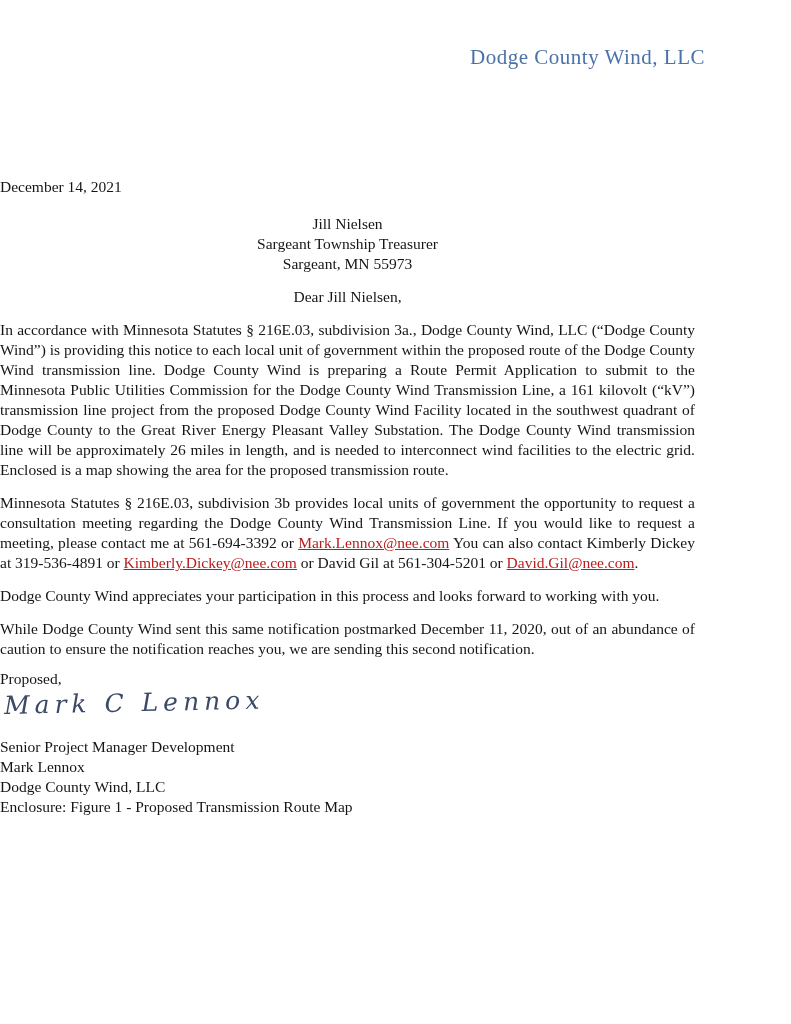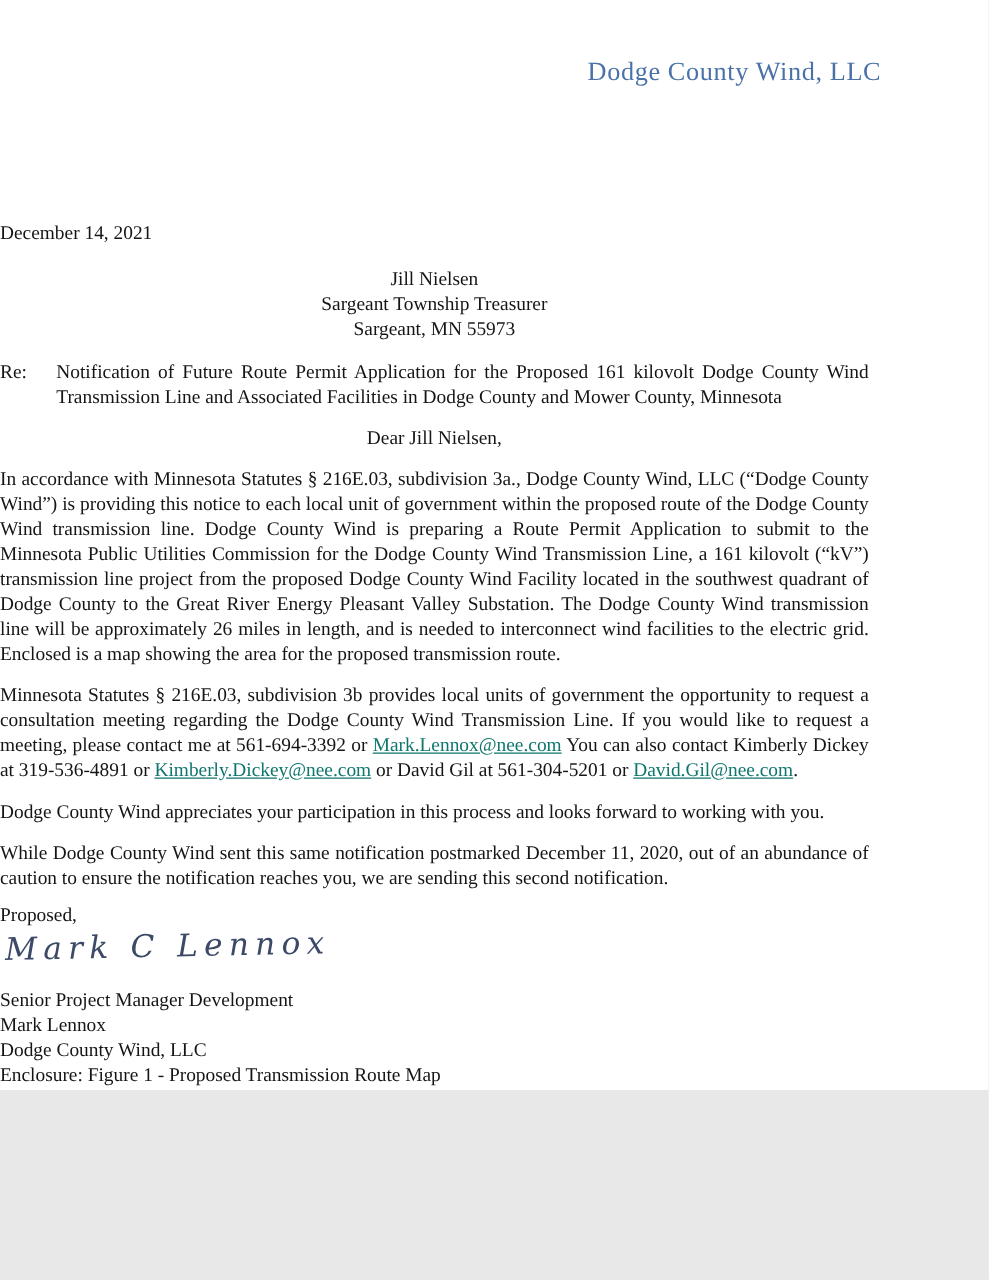--- a/index.html
+++ b/index.html
@@ -3,21 +3,21 @@
 <meta charset="utf-8">
 <style>
   html, body {
     margin: 0;
     padding: 0;
     background: #e8e8e8;
   }
   .page {
     position: relative;
     width: 791px;
-    height: 872px;
+    height: 1024px;
     margin: 0 auto;
     background: #ffffff;
     font-family: "Liberation Serif", "DejaVu Serif", serif;
     color: #151515;
     overflow: hidden;
     box-sizing: border-box;
   }
   .letterhead {
     padding-top: 44px;
     padding-right: 86px;
@@ -55,21 +55,21 @@
   }
   .salutation {
     margin-top: 13px;
     text-align: center;
   }
   .para {
     margin-top: 13px;
     text-align: justify;
   }
   .email-link {
-    color: #0f766e;
+    color: #b91c1c;
     text-decoration: underline;
     cursor: pointer;
   }
   .sincerely {
     margin-top: 10px;
   }
   .signature-script {
     margin-top: 2px;
     margin-left: 4px;
     font-family: "DejaVu Serif", serif;
@@ -99,24 +99,20 @@
   <div class="content">
 
     <div class="date-line">December 14, 2021</div>
 
     <div class="recipient">
       <span class="line">Jill Nielsen</span>
       <span class="line">Sargeant Township Treasurer</span>
       <span class="line">Sargeant, MN 55973</span>
     </div>
 
-    <div class="subject">
-      <span class="label">Re:</span>
-      <span class="text">Notification of Future Route Permit Application for the Proposed 161 kilovolt Dodge County Wind Transmission Line and Associated Facilities in Dodge County and Mower County, Minnesota</span>
-    </div>
 
     <div class="salutation">Dear Jill Nielsen,</div>
 
     <div class="para">In accordance with Minnesota Statutes § 216E.03, subdivision 3a., Dodge County Wind, LLC (“Dodge County Wind”) is providing this notice to each local unit of government within the proposed route of the Dodge County Wind transmission line. Dodge County Wind is preparing a Route Permit Application to submit to the Minnesota Public Utilities Commission for the Dodge County Wind Transmission Line, a 161 kilovolt (“kV”) transmission line project from the proposed Dodge County Wind Facility located in the southwest quadrant of Dodge County to the Great River Energy Pleasant Valley Substation. The Dodge County Wind transmission line will be approximately 26 miles in length, and is needed to interconnect wind facilities to the electric grid. Enclosed is a map showing the area for the proposed transmission route.</div>
 
     <div class="para"><span>Minnesota Statutes § 216E.03, subdivision 3b provides local units of government the opportunity to request a consultation meeting regarding the Dodge County Wind Transmission Line. If you would like to request a meeting, please contact me at 561-694-3392 or </span><a class="email-link">Mark.Lennox@nee.com</a><span> You can also contact Kimberly Dickey at 319-536-4891 or </span><a class="email-link">Kimberly.Dickey@nee.com</a><span> or David Gil at 561-304-5201 or </span><a class="email-link">David.Gil@nee.com</a><span>.</span></div>
 
     <div class="para">Dodge County Wind appreciates your participation in this process and looks forward to working with you.</div>
 
     <div class="para">While Dodge County Wind sent this same  notification postmarked December 11, 2020, out of an abundance of caution to ensure the notification reaches you, we are sending this second notification.</div>

